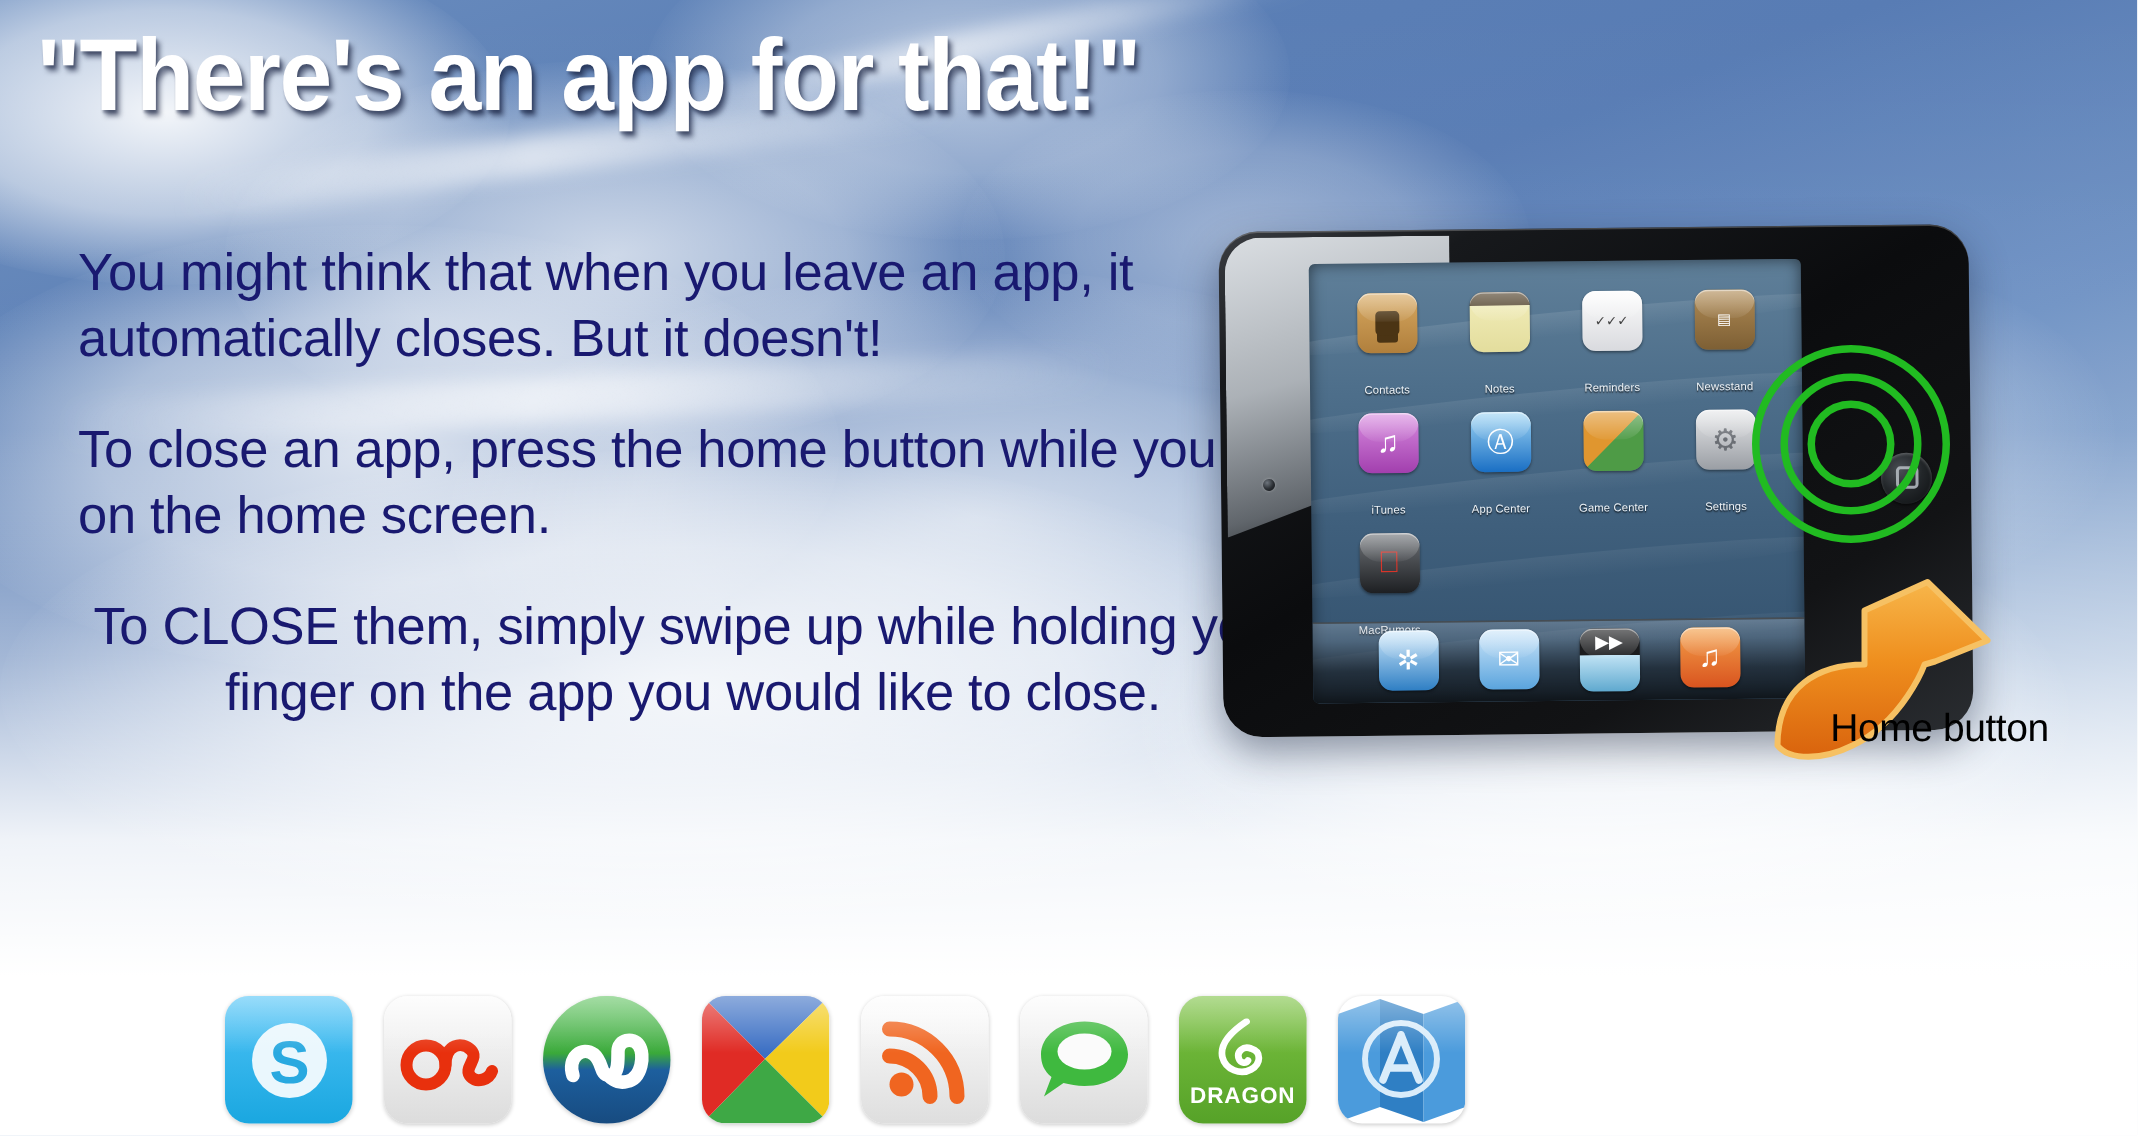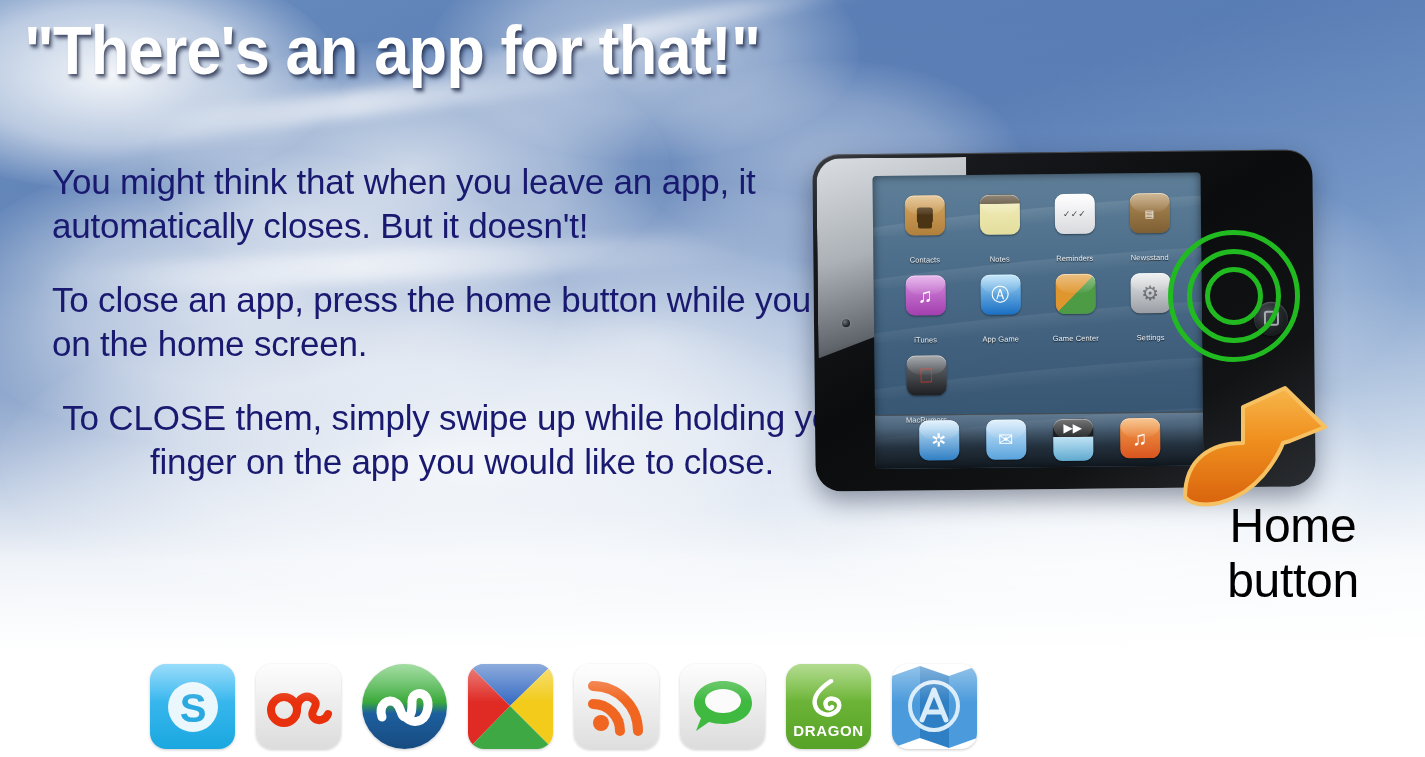--- a/index.html
+++ b/index.html
@@ -184,23 +184,23 @@
   }
   .ring1{left:1234px;top:296px;width:48px;height:48px;margin:-29px 0 0 -29px;}
   .ring2{left:1234px;top:296px;width:84px;height:84px;margin:-47px 0 0 -47px;}
   .ring3{left:1234px;top:296px;width:122px;height:122px;margin:-66px 0 0 -66px;}
 
   
   .arrow-wrap{
     position:absolute;left:1165px;top:385px;width:180px;height:125px;
   }
   .home-label{
-    position:absolute;left:1163px;top:498px;width:260px;
+    position:absolute;left:1163px;top:470px;width:260px;
     text-align:center;color:#000000;
-    font-size:48px;font-weight:400;letter-spacing:-.3px;
+    font-size:26px;font-weight:400;letter-spacing:-.3px;
   }
 
   
   .strip{
     position:absolute;left:150px;top:664px;
     display:flex;gap:21px;align-items:center;
   }
   .sico{
     width:85px;height:85px;border-radius:16px;position:relative;overflow:hidden;
     display:flex;align-items:center;justify-content:center;
@@ -285,21 +285,21 @@
           <div class="app-ico ico-news" style="font-size:10px;">▤</div>
           <div class="app-lbl">Newsstand</div>
         </div>
 
         <div class="app">
           <div class="app-ico ico-itunes">♫</div>
           <div class="app-lbl">iTunes</div>
         </div>
         <div class="app">
           <div class="app-ico ico-appstore" style="font-size:18px;">Ⓐ</div>
-          <div class="app-lbl">App Game</div>
+          <div class="app-lbl">App Center</div>
         </div>
         <div class="app">
           <div class="app-ico ico-gamecenter"></div>
           <div class="app-lbl">Game Center</div>
         </div>
         <div class="app">
           <div class="app-ico ico-settings" style="font-size:20px;color:#6a6e74;">⚙</div>
           <div class="app-lbl">Settings</div>
         </div>
 

